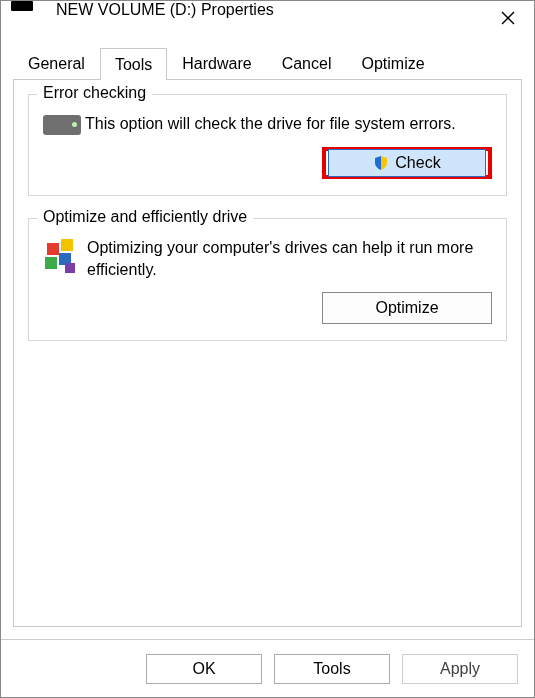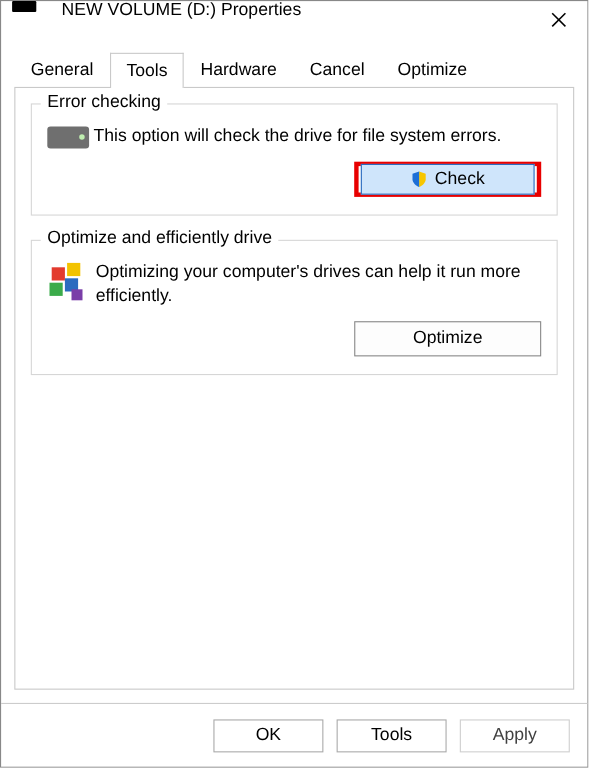--- a/index.html
+++ b/index.html
@@ -20,21 +20,21 @@
   .desc { font-size: 16px; color: #000; line-height: 1.35; flex: 1; }
   .hdd-icon { width: 38px; height: 20px; background: #6f6f6f; border-radius: 3px; margin-top: 2px; position: relative; }
   .hdd-icon::after { content:""; position:absolute; right:4px; top:7px; width:5px; height:5px; background:#bfeeb0; border-radius:50%; }
   .btn-row { display: flex; justify-content: flex-end; margin-top: 12px; }
   .btn { min-width: 170px; height: 32px; border: 1px solid #888; background: #fdfdfd; font-size: 16px; display: flex; align-items: center; justify-content: center; gap: 6px; cursor: default; }
   .btn.highlight-wrap { border: 4px solid #e80000; padding:1px; }
   .btn.check-inner { min-width: 158px; height: 28px; border: 1px solid #2b6bbf; background: #cfe5fb; }
   .shield { width:16px; height:16px; }
   .cube-icon { width:40px; height:40px; }
   .footer { height: 58px; border-top: 1px solid #ccc; display: flex; align-items: center; justify-content: flex-end; gap: 12px; padding: 0 16px; }
-  .fbtn { width: 100px; height: 30px; border: 1px solid #aaa; background: #fff; font-size: 16px; display:flex; align-items:center; justify-content:center; cursor: default; }
+  .fbtn { width: 116px; height: 30px; border: 1px solid #aaa; background: #fff; font-size: 16px; display:flex; align-items:center; justify-content:center; cursor: default; }
   .fbtn.disabled { color: #404040; border-color: #cfcfcf; }
 </style>
 </head>
 <body>
 
 <div class="window">
 
   <div class="titlebar">
     <div class="drive-glyph"></div>
     <div class="title">NEW VOLUME (D:) Properties</div>

